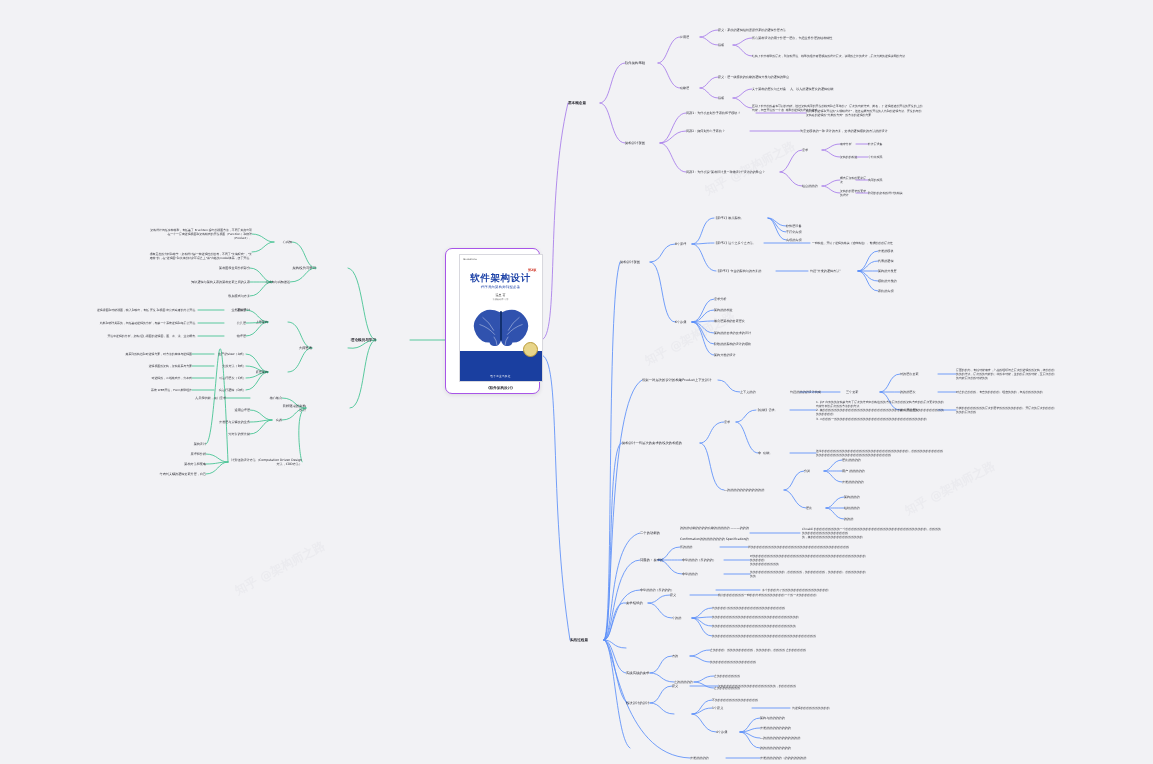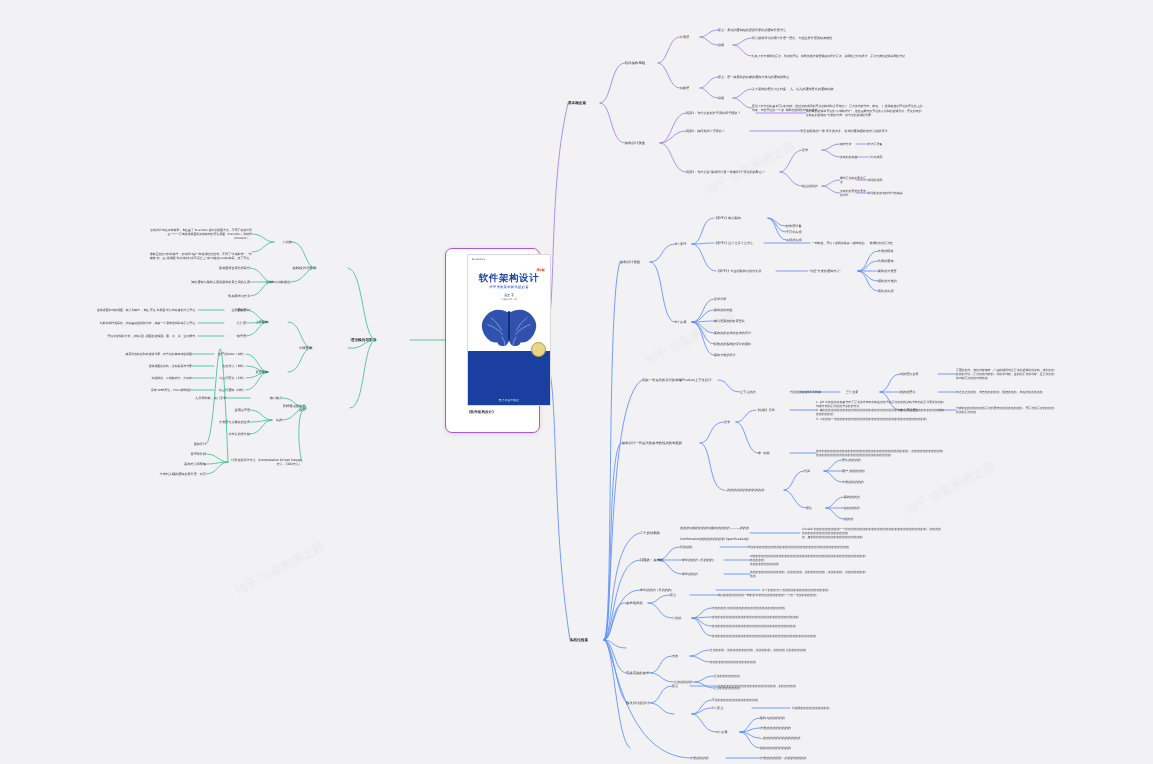--- a/index.html
+++ b/index.html
@@ -22,28 +22,28 @@
   }
   .node.r{text-align:left;}
   .node.l{text-align:right;}
   .node.para{font-size:2.9px;line-height:1.42;}
   .lvl1{font-size:3.6px;font-weight:bold;}
   .lvl2{font-size:3.35px;}
   
   #center{
     position:absolute;
     left:445px;top:248px;
-    width:95px;height:185px;
+    width:95px;height:146px;
     background:#ffffff;
     border:1.4px solid #a855e8;
     border-radius:7px;
     box-shadow:0 1px 4px rgba(0,0,0,.10);
     box-sizing:border-box;
     padding:5px 5px 3px 21px;
-    display:flex;flex-direction:column;
+    display:flex;flex-direction:column;align-items:center;
   }
   #cover{
     width:82px;height:150px;
     background:#ffffff;
     border:0.6px solid #d8d8de;
     position:relative;overflow:hidden;
     display:flex;flex-direction:column;
   }
   #cover .topband{height:96px;background:#ffffff;position:relative;}
   #cover .pub{position:absolute;left:4px;top:3px;font-size:2.3px;color:#333;letter-spacing:.2px;}

